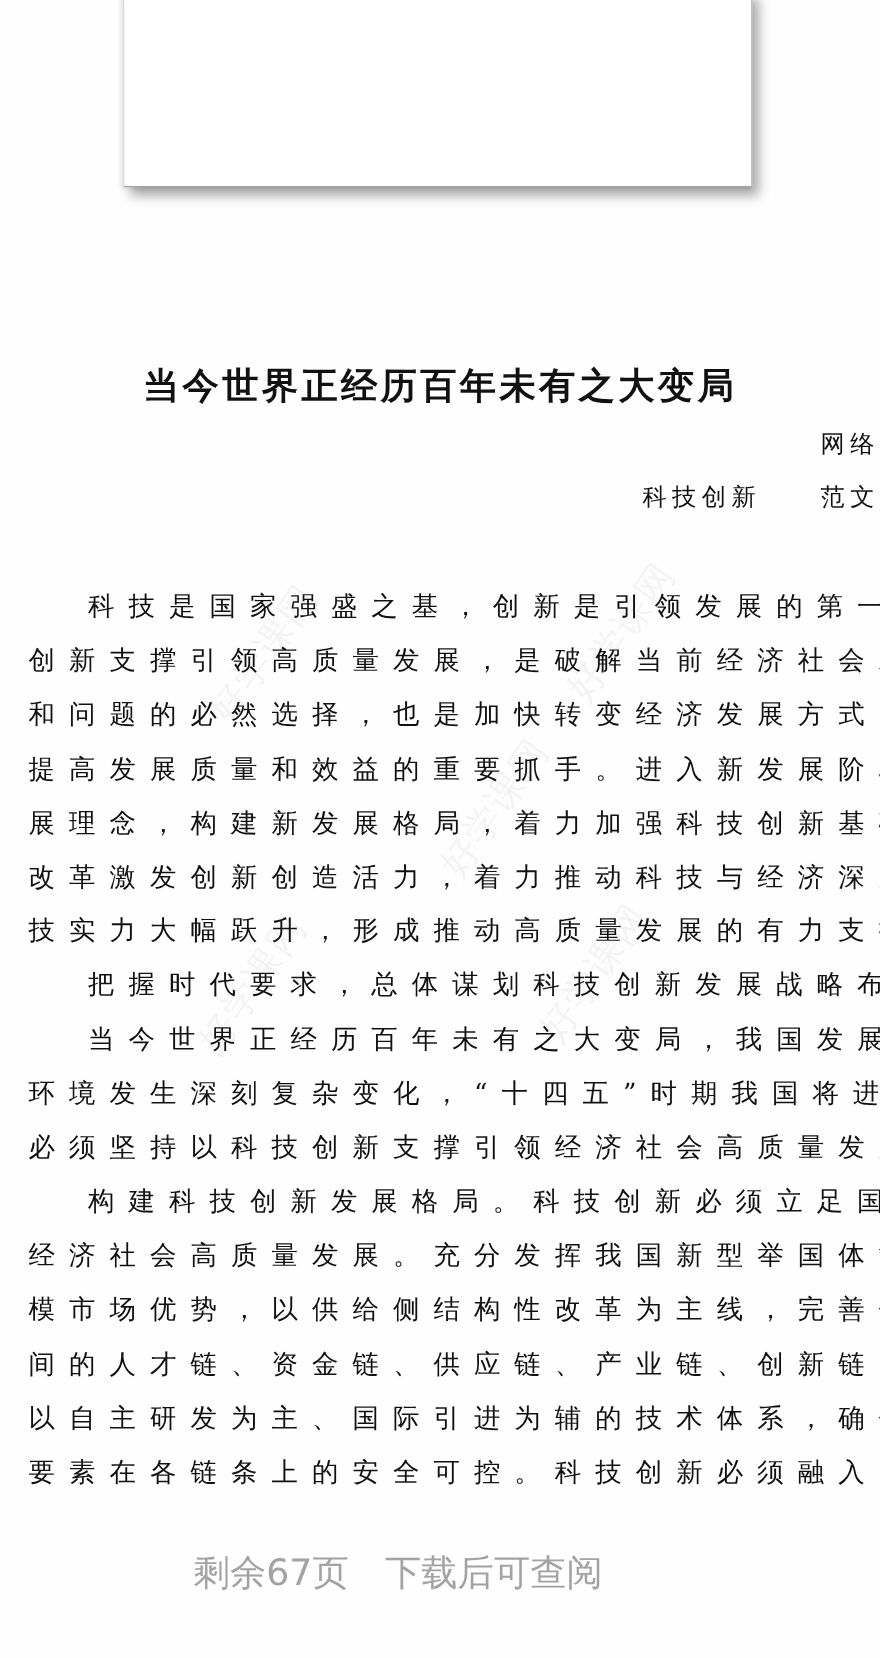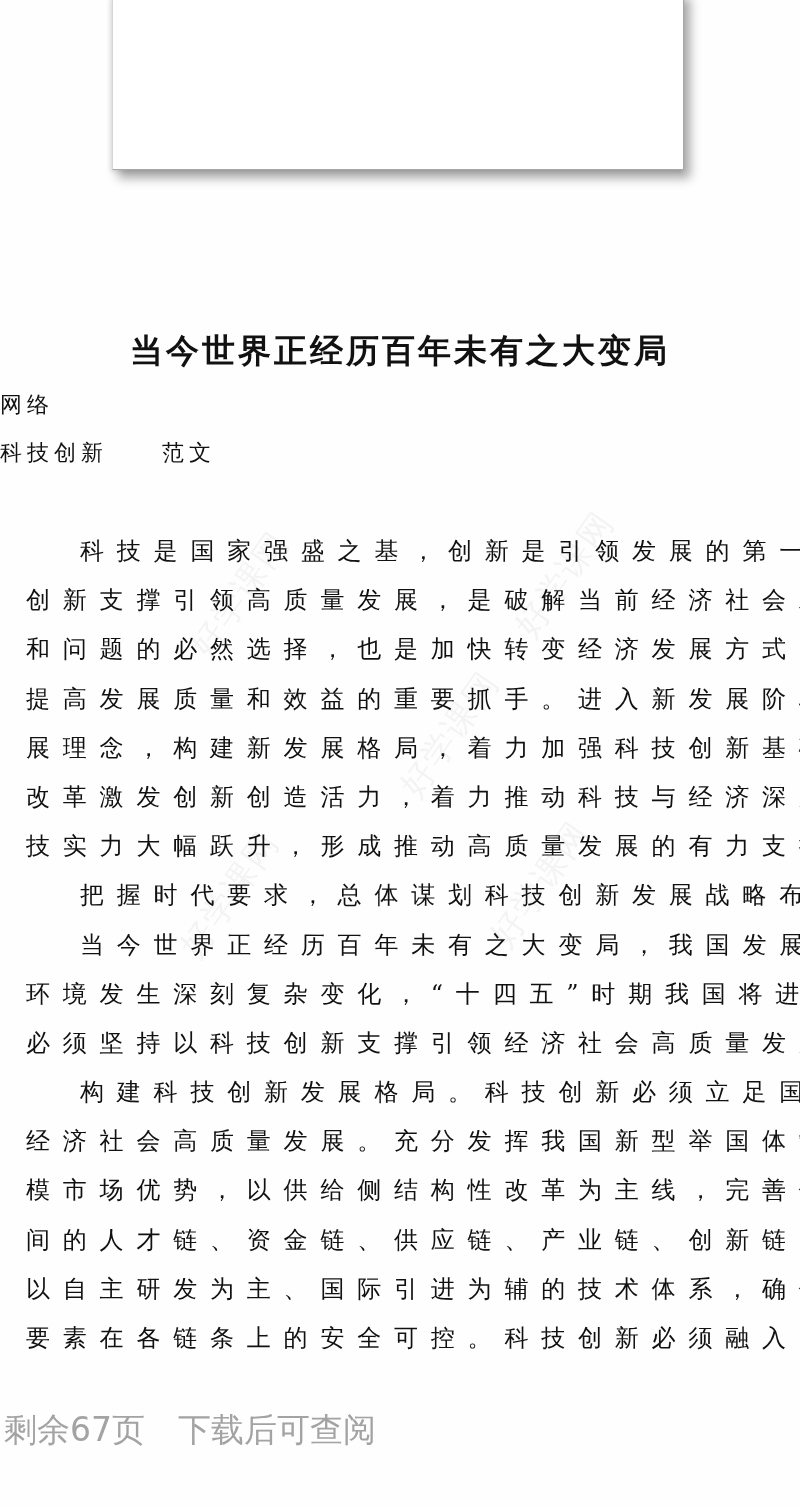--- a/index.html
+++ b/index.html
@@ -43,21 +43,21 @@
       font-size: 33px;
       letter-spacing: 3px;
       line-height: 42px;
       color: #111;
       white-space: nowrap;
     }
     .meta {
       position: absolute;
       left: 0;
       width: 800px;
-      text-align: left;
+      text-align: right;
       font-size: 22px;
       letter-spacing: 5px;
       line-height: 28px;
       color: #111;
       white-space: pre;
     }
     .meta.source { top: 391px; }
     .meta.tags { top: 439px; }
     .body-text {
       position: absolute;
@@ -81,24 +81,24 @@
       font-size: 34px;
       color: rgba(0,0,0,0.045);
       transform: rotate(-55deg);
       transform-origin: left top;
       white-space: nowrap;
       letter-spacing: 2px;
       pointer-events: none;
     }
     .more-pages {
       position: absolute;
-      left: 4px;
+      left: 16px;
       width: 692px;
       top: 1408px;
-      text-align: left;
+      text-align: center;
       font-family: "DejaVu Sans", "Liberation Sans", sans-serif;
       font-size: 33px;
       line-height: 44px;
       color: #a3a3a3;
       white-space: pre;
       cursor: pointer;
     }
   </style>
 </head>
 <body>

